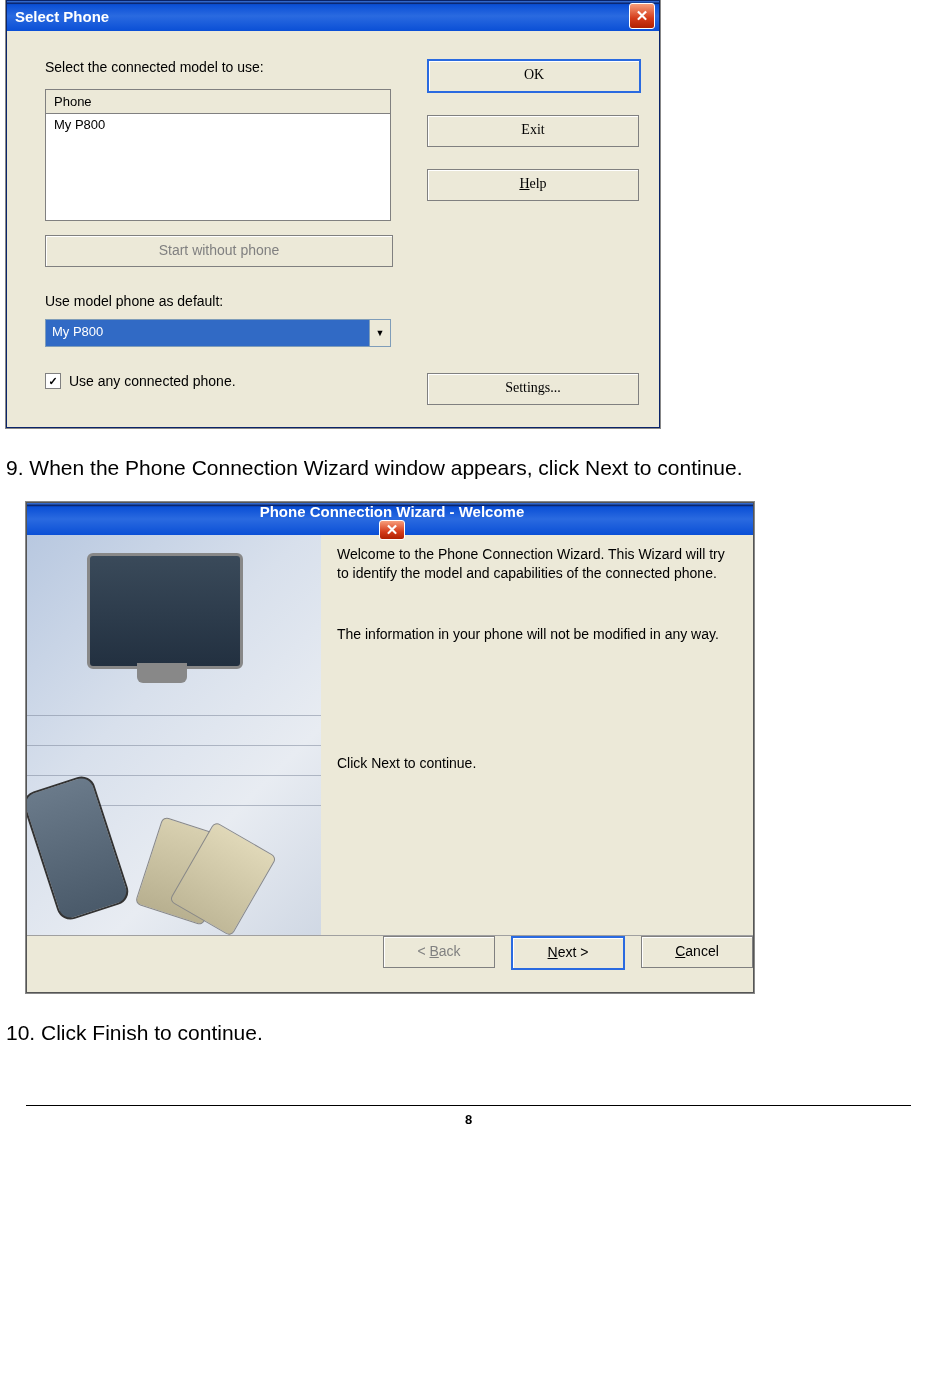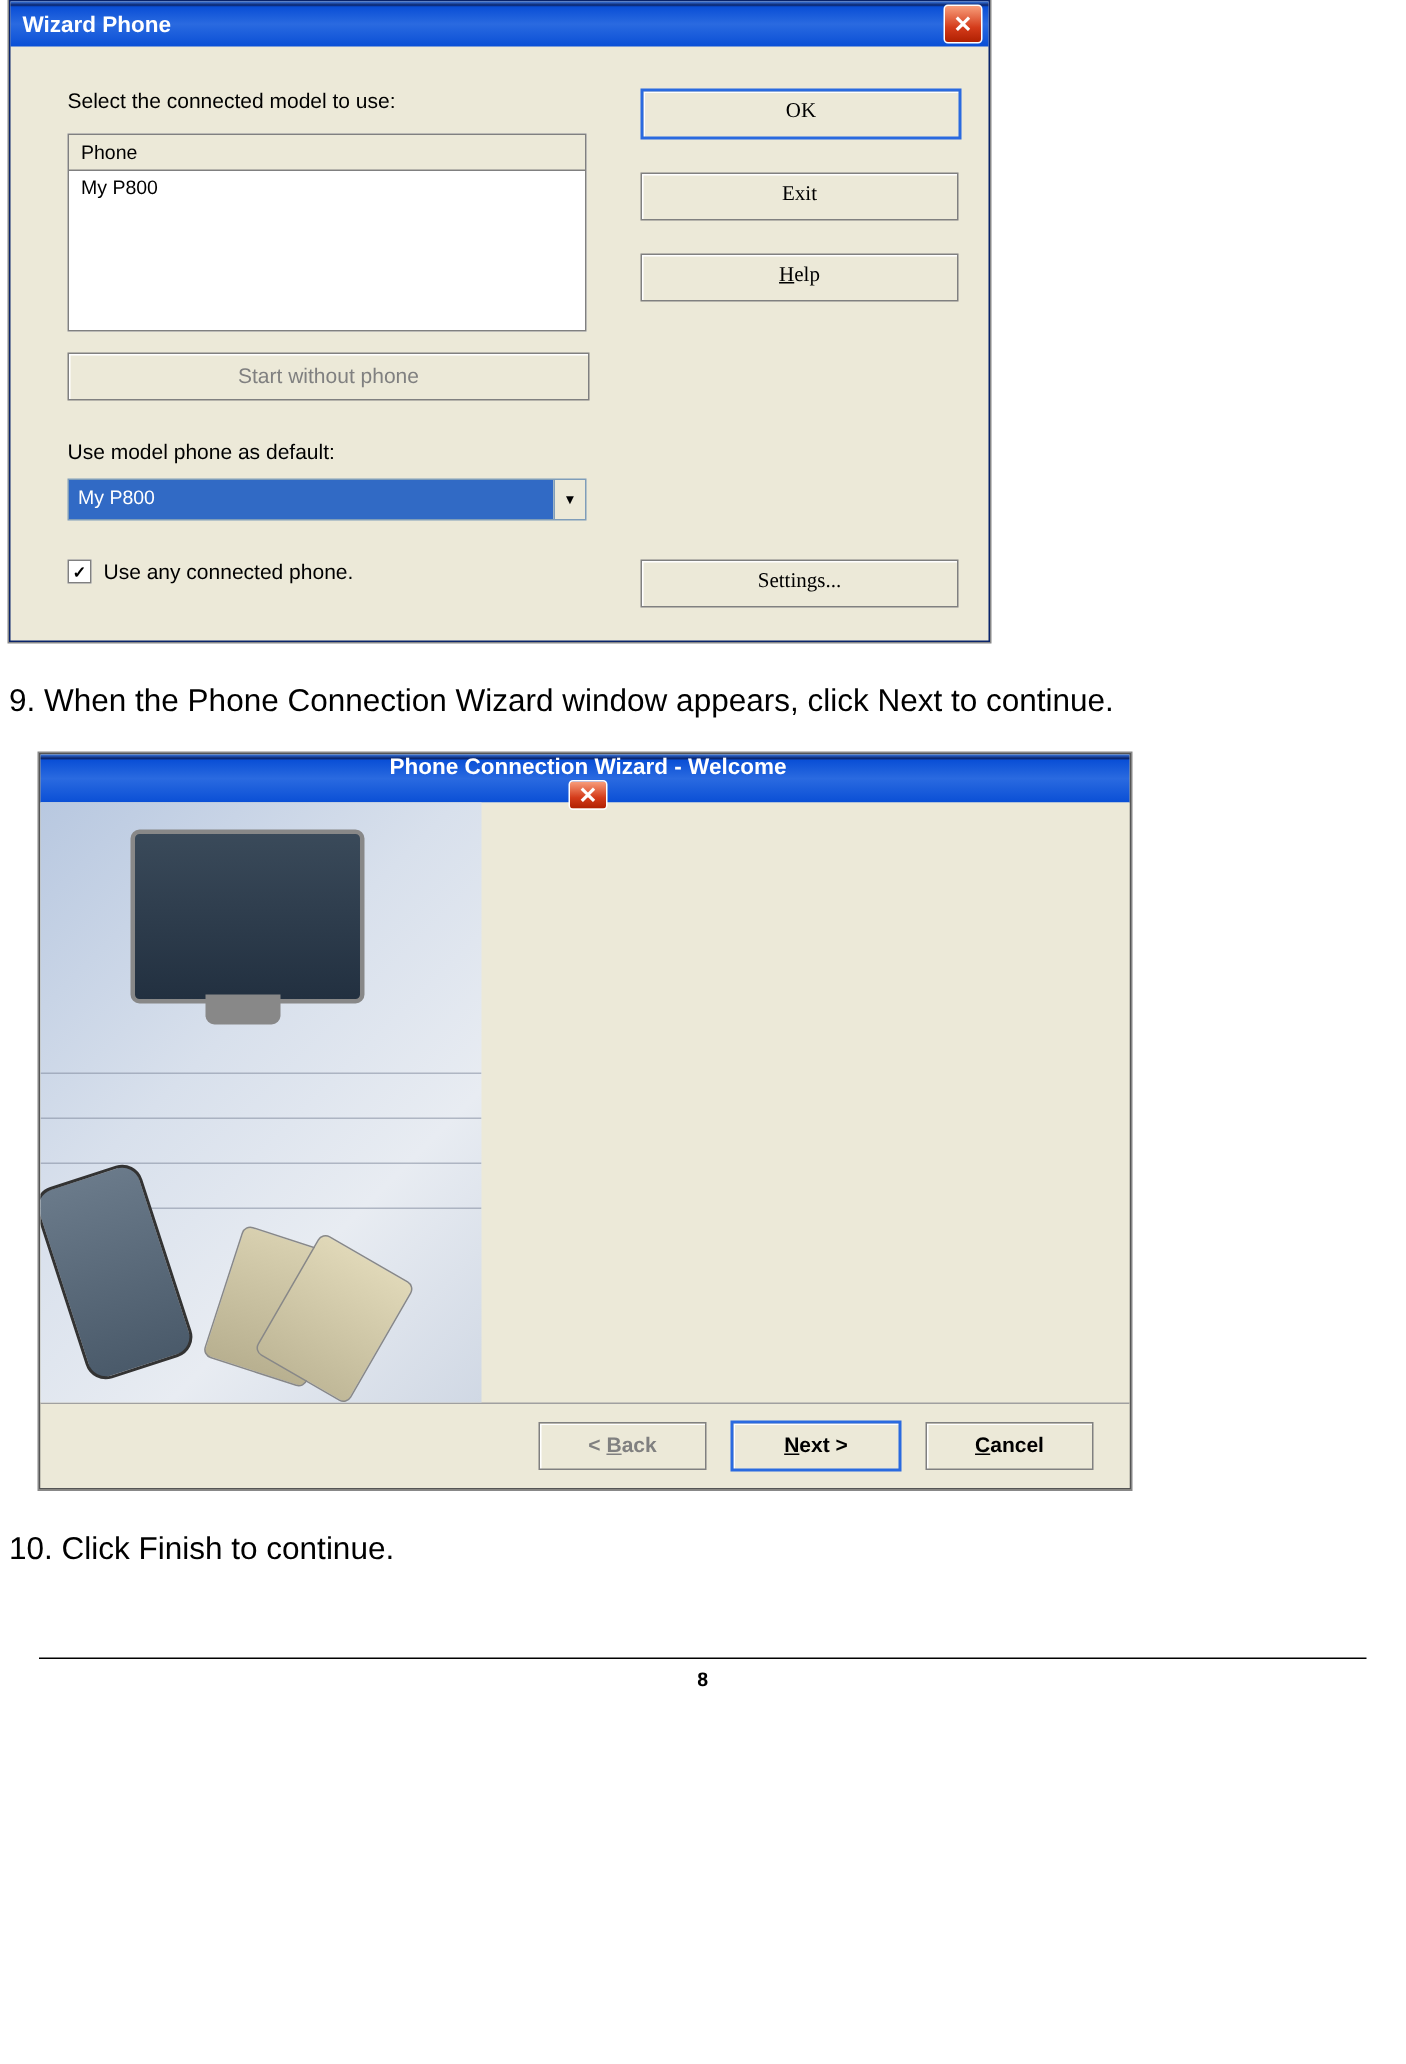--- a/index.html
+++ b/index.html
@@ -154,25 +154,23 @@
     padding: 10px 18px 10px 16px;
     font-size: 14px;
     line-height: 1.35;
   }
   .wizard-text-col p { margin: 0 0 42px 0; }
   .wizard-footer {
     height: 56px;
     border-top: 1px solid #a0a0a0;
     background:#ece9d8;
     display:flex;
-    align-items:center;
+    align-items:flex-start;
     justify-content:flex-end;
     gap: 16px;
-    padding-right: 24px;
-    font-weight: bold;
   }
   .wiz-btn {
     width: 110px;
     height: 30px;
     background:#ece9d8;
     border:1px solid #808080;
     box-shadow: inset 1px 1px 0 #fff;
     font-size:14px;
     text-align:center;
     line-height:28px;
@@ -193,21 +191,21 @@
     font-size: 13px;
   }
 </style>
 </head>
 <body>
 
 <div class="page">
 
   <div class="win win1">
     <div class="titlebar">
-      <span class="title-text">Wizard Phone</span>
+      <span class="title-text">Select Phone</span>
       <div class="close-btn">✕</div>
     </div>
     <div class="win1-body">
       <div class="win1-left">
         <span class="lbl">Select the connected model to use:</span>
         <div class="listbox">
           <div class="listbox-header">Phone</div>
           <div class="listbox-item">My P800</div>
         </div>
         <div class="btn disabled start-without">Start without phone</div>
@@ -253,20 +251,25 @@
 
         <div class="kb-line" style="left:0;top:180px;width:100%;"></div>
         <div class="kb-line" style="left:0;top:210px;width:100%;"></div>
         <div class="kb-line" style="left:0;top:240px;width:100%;"></div>
         <div class="kb-line" style="left:0;top:270px;width:100%;"></div>
 
         <div style="position:absolute;left:12px;bottom:20px;width:70px;height:130px;background:linear-gradient(#6a7a8a,#4a5a6a);border-radius:14px;transform:rotate(-18deg);border:2px solid #333;"></div>
         <div style="position:absolute;left:120px;bottom:18px;width:70px;height:90px;background:linear-gradient(#d8d0b0,#b8b090);border-radius:6px;transform:rotate(18deg);border:1px solid #888;"></div>
         <div style="position:absolute;left:160px;bottom:10px;width:70px;height:90px;background:linear-gradient(#e0d8b8,#c0b898);border-radius:6px;transform:rotate(30deg);border:1px solid #888;"></div>
       </div>
+      <div class="wizard-text-col">
+        <p>Welcome to the Phone Connection Wizard. This Wizard will try to identify the model and capabilities of the connected phone.</p>
+        <p>The information in your phone will not be modified in any way.</p>
+        <p style="margin-top:110px;margin-bottom:10px">Click Next to continue.</p>
+      </div>
     </div>
     <div class="wizard-footer">
       <div class="wiz-btn back">&lt; <span class="u">B</span>ack</div>
       <div class="wiz-btn next"><span class="u">N</span>ext &gt;</div>
       <div class="wiz-btn"><span class="u">C</span>ancel</div>
     </div>
   </div>
 
   <div class="instruction" style="margin-top:26px">10. Click Finish to continue.</div>
 

